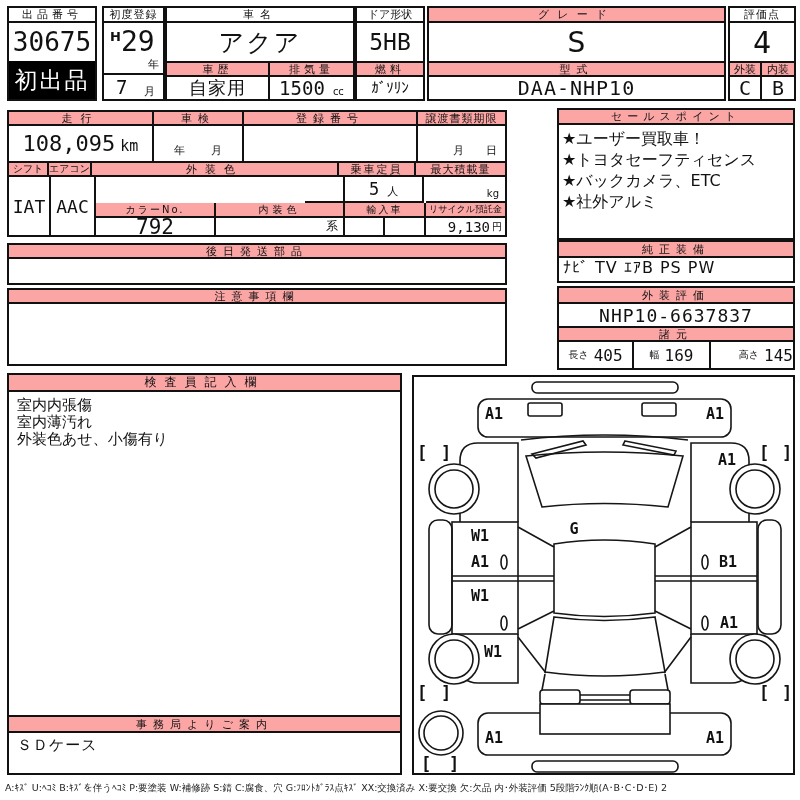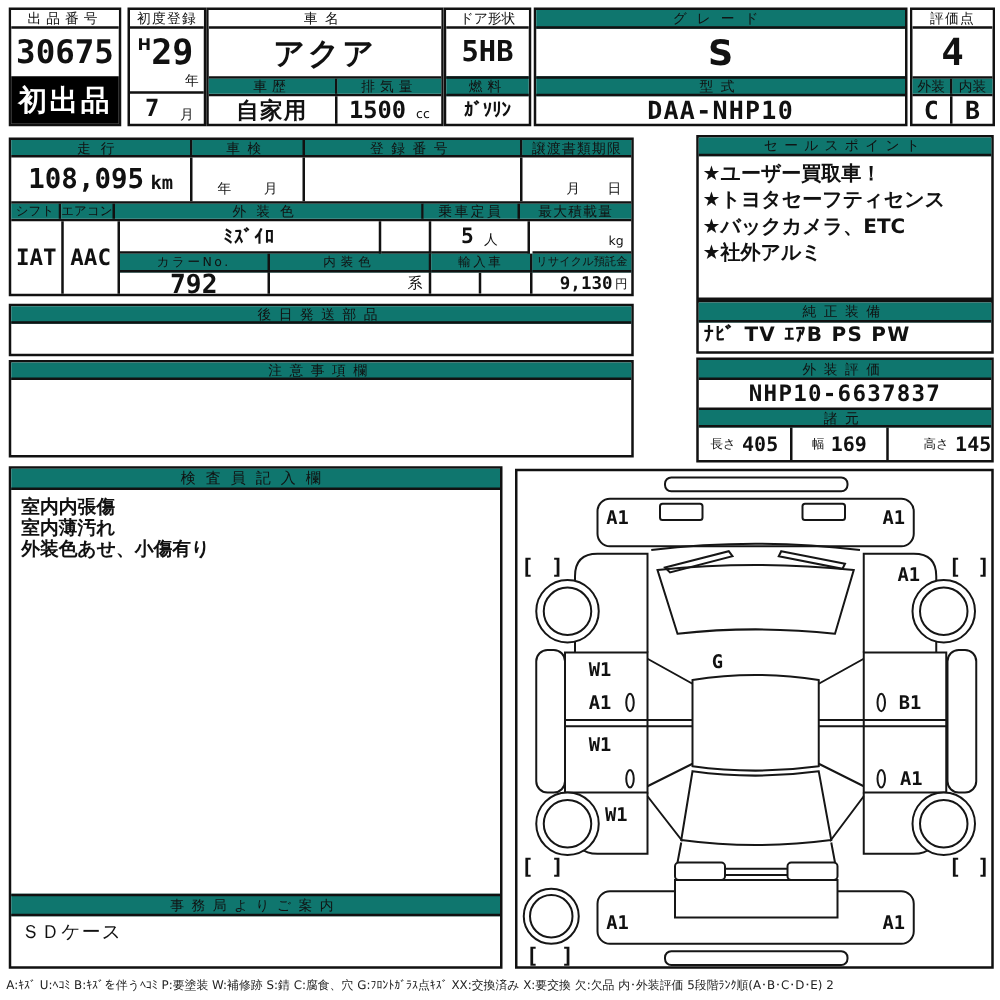--- a/index.html
+++ b/index.html
@@ -1,27 +1,27 @@
 <!DOCTYPE html>
 <html><head>
 <meta charset="utf-8">
 <style>
   html,body{margin:0;padding:0;background:#fff;}
   .sheet{position:relative;width:800px;height:800px;background:#fff;overflow:hidden;
          font-family:"DejaVu Sans","Liberation Sans",sans-serif;color:#111;}
   .b{position:absolute;border:2px solid #111;background:#fff;box-sizing:border-box;}
   .row{box-sizing:border-box;display:flex;align-items:center;justify-content:center;overflow:hidden;}
-  .hdr{background:#0f766e;font-size:11px;}
+  .hdr{background:#fca5a5;font-size:11px;}
   .whdr{background:#fff;font-size:11px;}
   .bb{border-bottom:2px solid #111;}
   .bt{border-top:2px solid #111;}
   .br{border-right:2px solid #111;}
   .cell{position:absolute;box-sizing:border-box;display:flex;align-items:center;justify-content:center;overflow:hidden;}
   .mono{font-family:"DejaVu Sans Mono","Liberation Mono",monospace;}
-  .bold{font-weight:bold;}
+  .bold{font-weight:normal;}
   .ls2{letter-spacing:2px;}.ls4{letter-spacing:4px;}.ls6{letter-spacing:6px;}.ls8{letter-spacing:8px;}
   .badge{background:#000;color:#fff;}
   .small{font-size:10px;}
   svg text{font-family:"DejaVu Sans Mono","Liberation Mono",monospace;font-weight:bold;fill:#111;}
   .legend{position:absolute;left:5px;top:782px;width:792px;font-size:9.5px;white-space:nowrap;color:#222;}
 </style>
 </head>
 <body>
 
 <div class="sheet">
@@ -118,21 +118,20 @@
       <div class="row hdr br" style="width:43px;font-size:10px;">エアコン</div>
       <div class="row hdr br ls8" style="width:247px;">外装色</div>
       <div class="row hdr br ls2" style="width:77px;">乗車定員</div>
       <div class="row hdr" style="flex:1;letter-spacing:1px;">最大積載量</div>
     </div>
 
     <div style="position:relative;height:58px;">
       <div class="cell mono bold br" style="left:0;top:0;width:42px;height:58px;font-size:18px;">IAT</div>
       <div class="cell mono bold br" style="left:42px;top:0;width:45px;height:58px;font-size:18px;">AAC</div>
 
-      <div class="cell bold br" style="left:87px;top:0;width:209px;height:26px;border-bottom:2px solid #111;font-size:15px;letter-spacing:1px;">ﾐｽﾞｲﾛ</div>
       <div class="cell br" style="left:296px;top:0;width:40px;height:26px;border-bottom:2px solid #111;"></div>
       <div class="cell br" style="left:336px;top:0;width:79px;height:26px;border-bottom:2px solid #111;gap:8px;">
         <span class="mono bold" style="font-size:17px;">5</span>
         <span style="font-size:11px;padding-top:4px;">人</span>
       </div>
       <div class="cell" style="left:417px;top:0;width:79px;height:26px;border-bottom:2px solid #111;justify-content:flex-end;padding-right:6px;font-size:10px;align-items:flex-end;padding-bottom:2px;">
         <span>kg</span>
       </div>
 
       <div class="cell hdr br" style="left:87px;top:26px;width:120px;height:15px;border-bottom:2px solid #111;font-size:10px;letter-spacing:2px;">カラーNo.</div>

